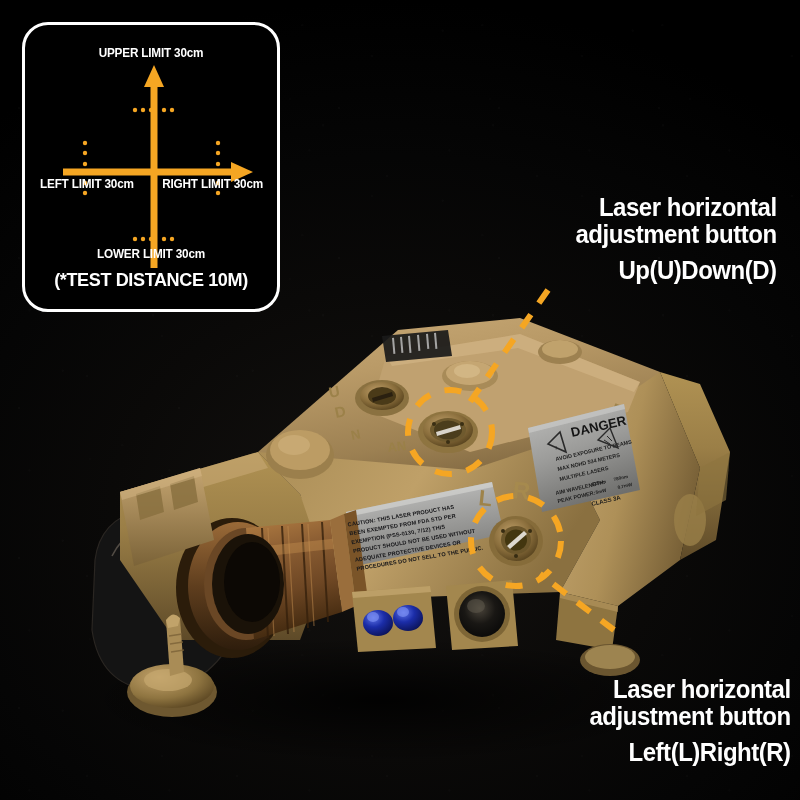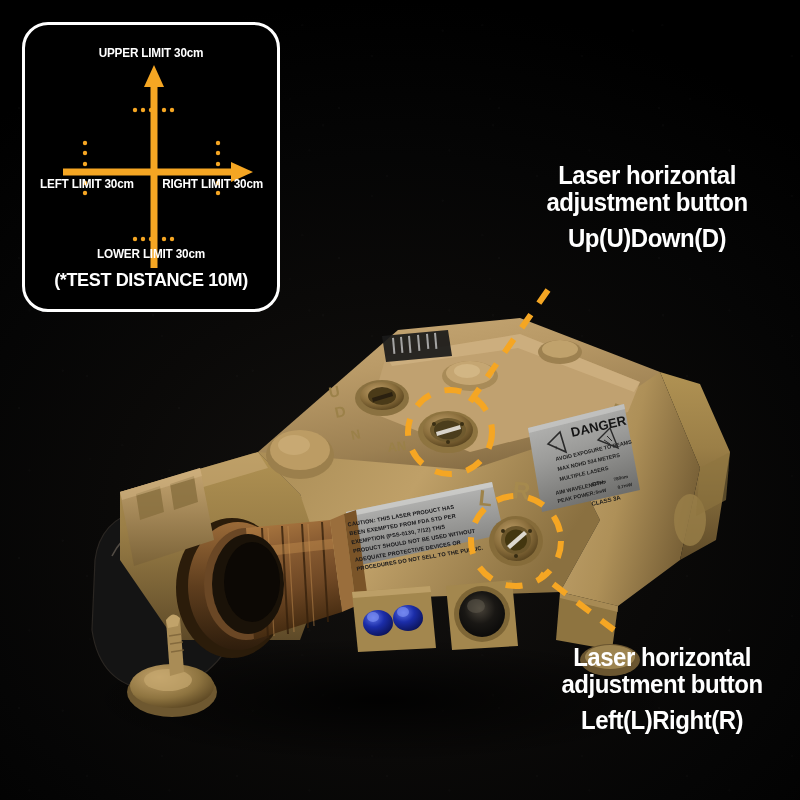--- a/index.html
+++ b/index.html
@@ -83,23 +83,24 @@
   #cross-svg {
     position: absolute;
     left: 0; top: 0;
     width: 258px; height: 290px;
   }
 
   
   .callout {
     position: absolute;
     color: #ffffff;
-    text-align: center;
+    text-align: right;
     z-index: 30;
     line-height: 1.07;
+    margin-top: 32px;
   }
   .callout .l1,
   .callout .l2 {
     font-size: 25px;
     font-weight: 700;
     letter-spacing: -0.5px;
     white-space: nowrap;
     transform: scaleX(.96);
   }
   .callout .l3 {

